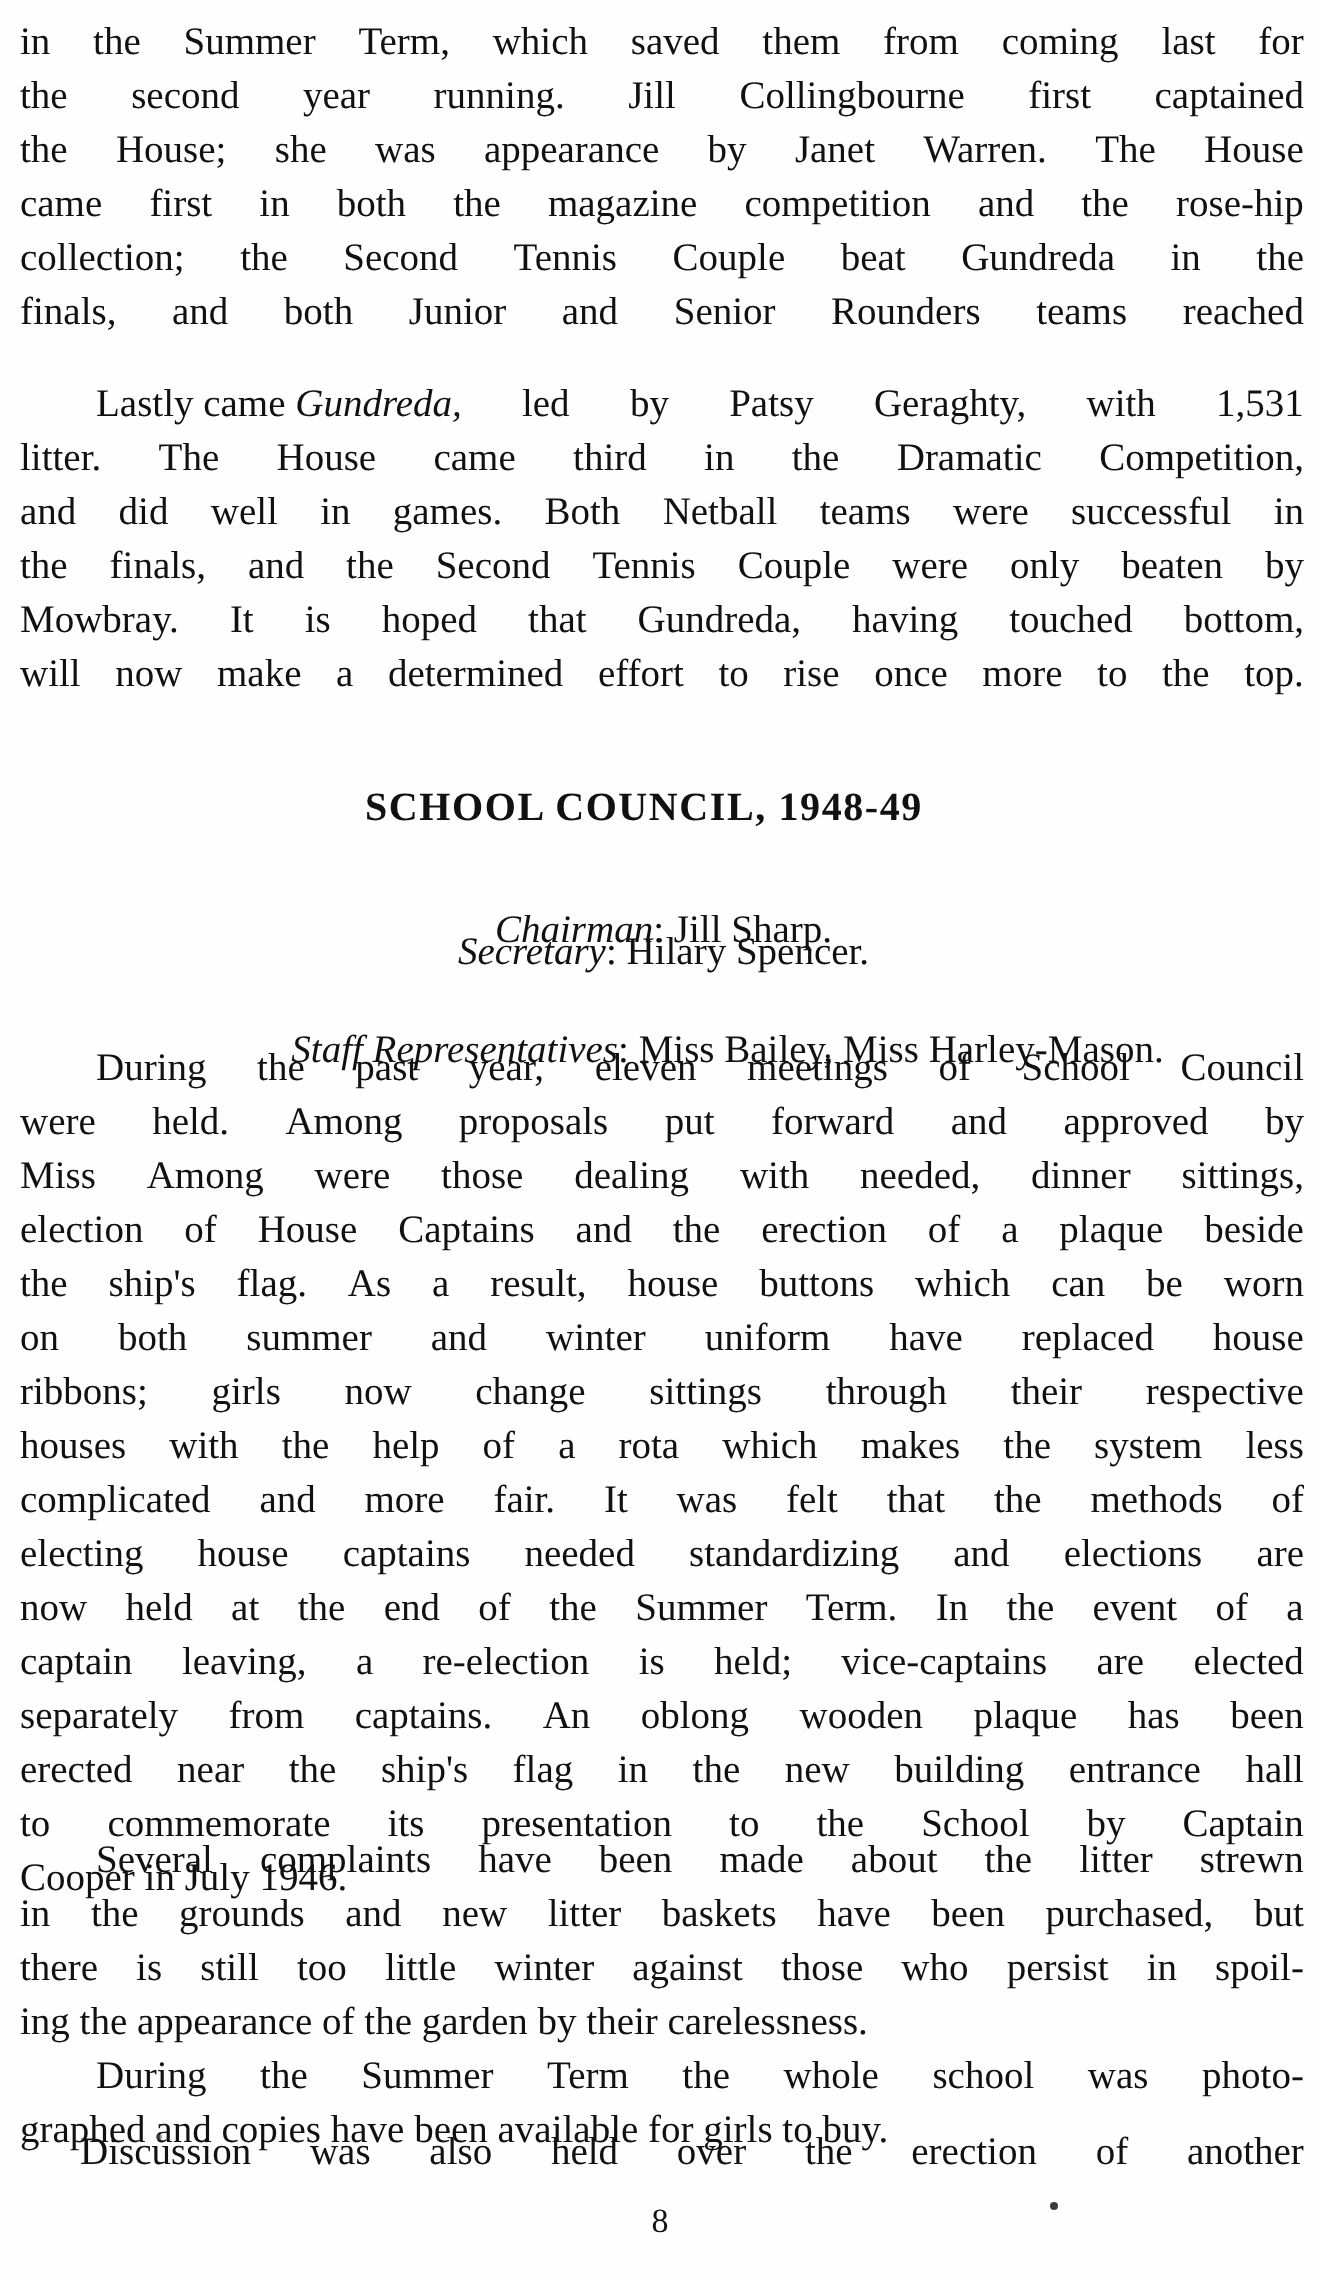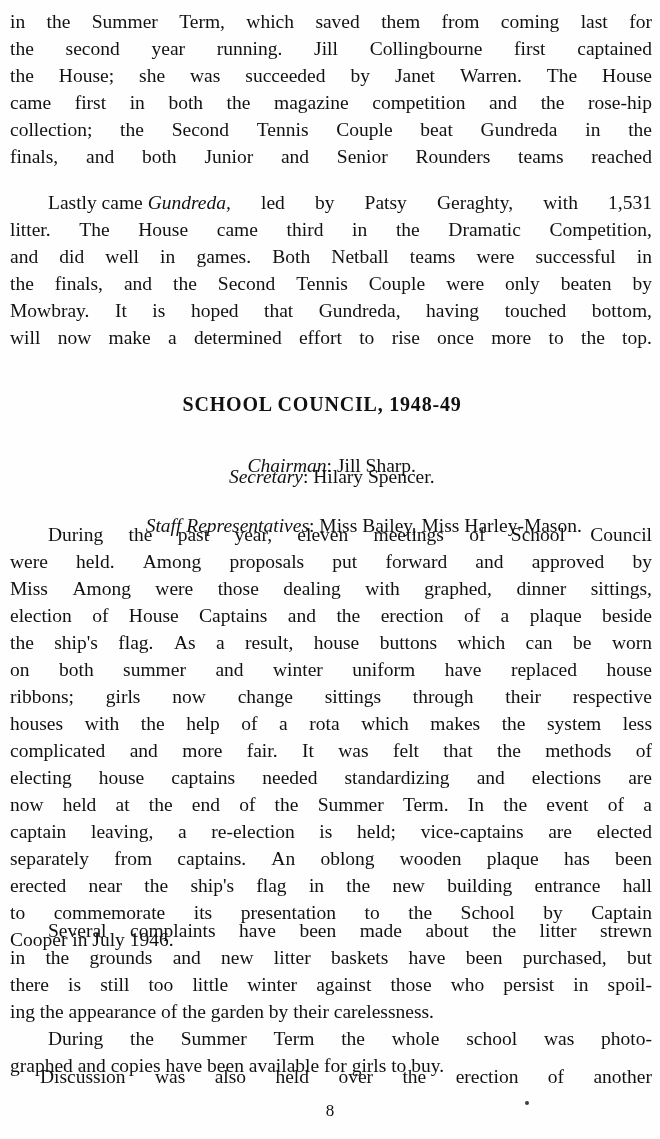--- a/index.html
+++ b/index.html
@@ -109,21 +109,21 @@
   }
 </style>
 </head>
 <body>
 
 <div id="page">
 
   <div class="col" style="top:8px;">
     <div class="line just"><span class="w">in</span><span class="w">the</span><span class="w">Summer</span><span class="w">Term,</span><span class="w">which</span><span class="w">saved</span><span class="w">them</span><span class="w">from</span><span class="w">coming</span><span class="w">last</span><span class="w">for</span></div>
     <div class="line just"><span class="w">the</span><span class="w">second</span><span class="w">year</span><span class="w">running.</span><span class="w">Jill</span><span class="w">Collingbourne</span><span class="w">first</span><span class="w">captained</span></div>
-    <div class="line just"><span class="w">the</span><span class="w">House;</span><span class="w">she</span><span class="w">was</span><span class="w">succeeded</span><span class="w">by</span><span class="w">Janet</span><span class="w">Warren.</span><span class="w">The</span><span class="w">House</span></div>
+    <div class="line just"><span class="w">the</span><span class="w">House;</span><span class="w">she</span><span class="w">was</span><span class="w">appearance</span><span class="w">by</span><span class="w">Janet</span><span class="w">Warren.</span><span class="w">The</span><span class="w">House</span></div>
     <div class="line just"><span class="w">came</span><span class="w">first</span><span class="w">in</span><span class="w">both</span><span class="w">the</span><span class="w">magazine</span><span class="w">competition</span><span class="w">and</span><span class="w">the</span><span class="w">rose-hip</span></div>
     <div class="line just"><span class="w">collection;</span><span class="w">the</span><span class="w">Second</span><span class="w">Tennis</span><span class="w">Couple</span><span class="w">beat</span><span class="w">Gundreda</span><span class="w">in</span><span class="w">the</span></div>
     <div class="line just"><span class="w">finals,</span><span class="w">and</span><span class="w">both</span><span class="w">Junior</span><span class="w">and</span><span class="w">Senior</span><span class="w">Rounders</span><span class="w">teams</span><span class="w">reached</span></div>
   </div>
 
   <div class="col" style="top:189px;">
     <div class="line just indent">
       <span class="w"><span>Lastly came </span><span class="it">Gundreda,</span></span>
       <span class="w">led</span>
       <span class="w">by</span>
@@ -149,21 +149,21 @@
     <span class="role">Secretary</span><span>: </span><span>Hilary Spencer.</span>
   </div>
 
   <div class="center-line officer" style="top:487px;margin-left:32px;">
     <span class="role">Staff Representatives</span><span>: </span><span>Miss Bailey, Miss Harley-Mason.</span>
   </div>
 
   <div class="col" style="top:521px;">
     <div class="line just indent"><span class="w">During</span><span class="w">the</span><span class="w">past</span><span class="w">year,</span><span class="w">eleven</span><span class="w">meetings</span><span class="w">of</span><span class="w">School</span><span class="w">Council</span></div>
     <div class="line just"><span class="w">were</span><span class="w">held.</span><span class="w">Among</span><span class="w">proposals</span><span class="w">put</span><span class="w">forward</span><span class="w">and</span><span class="w">approved</span><span class="w">by</span></div>
-    <div class="line just"><span class="w">Miss</span><span class="w">Among</span><span class="w">were</span><span class="w">those</span><span class="w">dealing</span><span class="w">with</span><span class="w">graphed,</span><span class="w">dinner</span><span class="w">sittings,</span></div>
+    <div class="line just"><span class="w">Miss</span><span class="w">Among</span><span class="w">were</span><span class="w">those</span><span class="w">dealing</span><span class="w">with</span><span class="w">needed,</span><span class="w">dinner</span><span class="w">sittings,</span></div>
     <div class="line just"><span class="w">election</span><span class="w">of</span><span class="w">House</span><span class="w">Captains</span><span class="w">and</span><span class="w">the</span><span class="w">erection</span><span class="w">of</span><span class="w">a</span><span class="w">plaque</span><span class="w">beside</span></div>
     <div class="line just"><span class="w">the</span><span class="w">ship's</span><span class="w">flag.</span><span class="w">As</span><span class="w">a</span><span class="w">result,</span><span class="w">house</span><span class="w">buttons</span><span class="w">which</span><span class="w">can</span><span class="w">be</span><span class="w">worn</span></div>
     <div class="line just"><span class="w">on</span><span class="w">both</span><span class="w">summer</span><span class="w">and</span><span class="w">winter</span><span class="w">uniform</span><span class="w">have</span><span class="w">replaced</span><span class="w">house</span></div>
     <div class="line just"><span class="w">ribbons;</span><span class="w">girls</span><span class="w">now</span><span class="w">change</span><span class="w">sittings</span><span class="w">through</span><span class="w">their</span><span class="w">respective</span></div>
     <div class="line just"><span class="w">houses</span><span class="w">with</span><span class="w">the</span><span class="w">help</span><span class="w">of</span><span class="w">a</span><span class="w">rota</span><span class="w">which</span><span class="w">makes</span><span class="w">the</span><span class="w">system</span><span class="w">less</span></div>
     <div class="line just"><span class="w">complicated</span><span class="w">and</span><span class="w">more</span><span class="w">fair.</span><span class="w">It</span><span class="w">was</span><span class="w">felt</span><span class="w">that</span><span class="w">the</span><span class="w">methods</span><span class="w">of</span></div>
     <div class="line just"><span class="w">electing</span><span class="w">house</span><span class="w">captains</span><span class="w">needed</span><span class="w">standardizing</span><span class="w">and</span><span class="w">elections</span><span class="w">are</span></div>
     <div class="line just"><span class="w">now</span><span class="w">held</span><span class="w">at</span><span class="w">the</span><span class="w">end</span><span class="w">of</span><span class="w">the</span><span class="w">Summer</span><span class="w">Term.</span><span class="w">In</span><span class="w">the</span><span class="w">event</span><span class="w">of</span><span class="w">a</span></div>
     <div class="line just"><span class="w">captain</span><span class="w">leaving,</span><span class="w">a</span><span class="w">re-election</span><span class="w">is</span><span class="w">held;</span><span class="w">vice-captains</span><span class="w">are</span><span class="w">elected</span></div>
     <div class="line just"><span class="w">separately</span><span class="w">from</span><span class="w">captains.</span><span class="w">An</span><span class="w">oblong</span><span class="w">wooden</span><span class="w">plaque</span><span class="w">has</span><span class="w">been</span></div>

